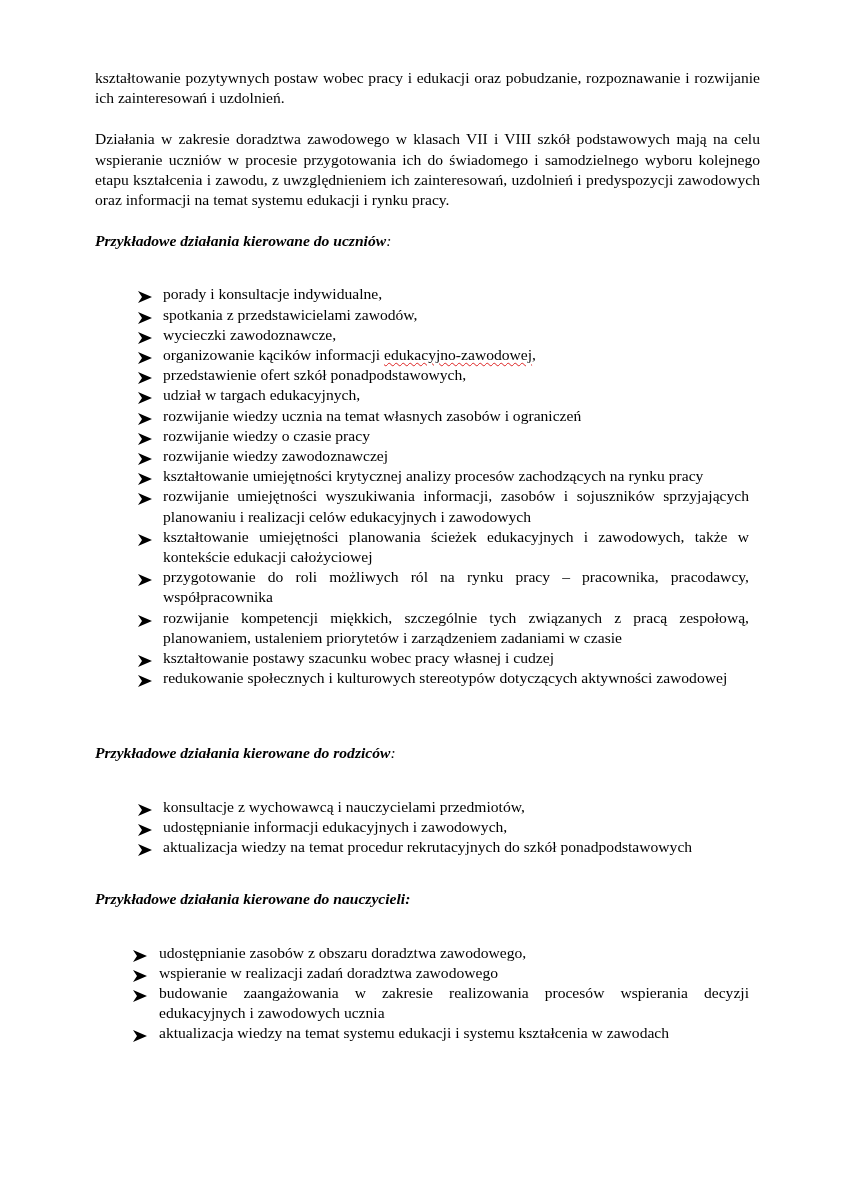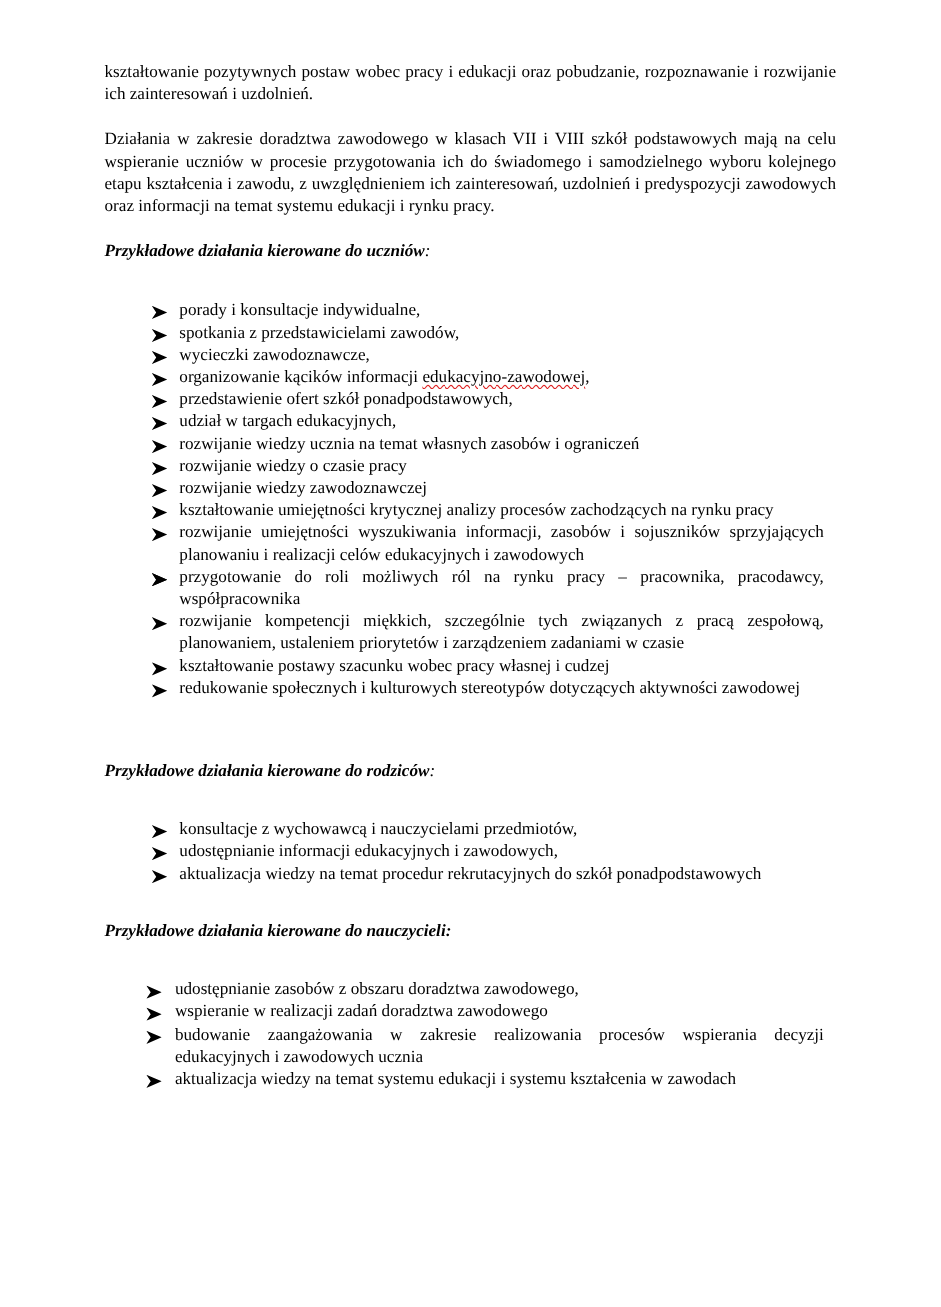--- a/index.html
+++ b/index.html
@@ -1,21 +1,21 @@
 <!DOCTYPE html>
 <html><head>
 <meta charset="utf-8">
 <style>
   html, body { margin: 0; padding: 0; background: #ffffff; }
   body {
     width: 855px; height: 1188px; position: relative; overflow: hidden;
     font-family: "Liberation Serif", "DejaVu Serif", serif;
     font-size: 15.6px; color: #000;
   }
-  .page { position: absolute; left: 95px; top: 56px; width: 665px; }
+  .page { position: absolute; left: 95px; top: 68px; width: 665px; }
   p { margin: 0; line-height: 20.2px; text-align: justify; }
   .gap1 { height: 21px; }
   .gap2 { height: 22px; }
   .heading { font-weight: bold; text-align: left; font-style: italic; }
   .heading .colon { font-weight: normal; }
   ul { list-style: none; margin: 11px; padding: 0; }
   li { position: relative; line-height: 20.2px; text-align: justify; }
   ul.students li, ul.parents li { padding-left: 57px; }
   ul.teachers li { padding-left: 53px; }
   .bullet {
@@ -66,21 +66,21 @@
             <path d="M0 0 L14 6 L0 12 L4 6 Z" fill="#000"></path>
           </svg></span><span>rozwijanie wiedzy zawodoznawczej</span></li>
     <li><span class="bullet"><svg width="14" height="12" viewBox="0 0 14 12">
             <path d="M0 0 L14 6 L0 12 L4 6 Z" fill="#000"></path>
           </svg></span><span>kształtowanie umiejętności krytycznej analizy procesów zachodzących na rynku pracy</span></li>
     <li><span class="bullet"><svg width="14" height="12" viewBox="0 0 14 12">
             <path d="M0 0 L14 6 L0 12 L4 6 Z" fill="#000"></path>
           </svg></span><span>rozwijanie umiejętności wyszukiwania informacji, zasobów i sojuszników sprzyjających planowaniu i realizacji celów edukacyjnych i zawodowych</span></li>
     <li><span class="bullet"><svg width="14" height="12" viewBox="0 0 14 12">
             <path d="M0 0 L14 6 L0 12 L4 6 Z" fill="#000"></path>
-          </svg></span></li>
+          </svg></span><span>kształtowanie umiejętności planowania ścieżek edukacyjnych i zawodowych, także w kontekście edukacji całożyciowej</span></li>
     <li><span class="bullet"><svg width="14" height="12" viewBox="0 0 14 12">
             <path d="M0 0 L14 6 L0 12 L4 6 Z" fill="#000"></path>
           </svg></span><span>przygotowanie do roli możliwych ról na rynku pracy – pracownika, pracodawcy, współpracownika</span></li>
     <li><span class="bullet"><svg width="14" height="12" viewBox="0 0 14 12">
             <path d="M0 0 L14 6 L0 12 L4 6 Z" fill="#000"></path>
           </svg></span><span>rozwijanie kompetencji miękkich, szczególnie tych związanych z pracą zespołową, planowaniem, ustaleniem priorytetów i zarządzeniem zadaniami w czasie</span></li>
     <li><span class="bullet"><svg width="14" height="12" viewBox="0 0 14 12">
             <path d="M0 0 L14 6 L0 12 L4 6 Z" fill="#000"></path>
           </svg></span><span>kształtowanie postawy szacunku wobec pracy własnej i cudzej</span></li>
     <li><span class="bullet"><svg width="14" height="12" viewBox="0 0 14 12">

